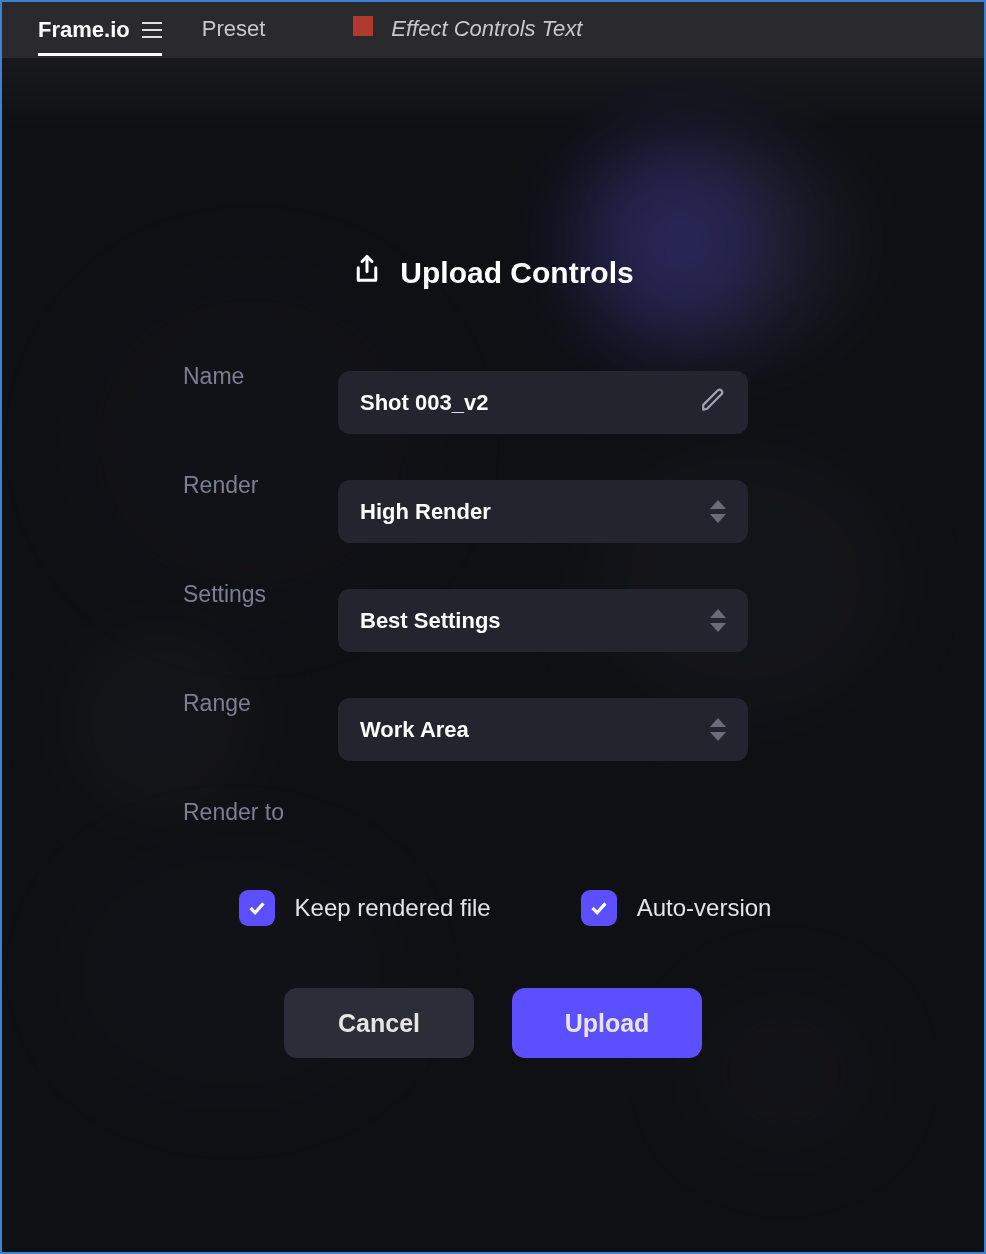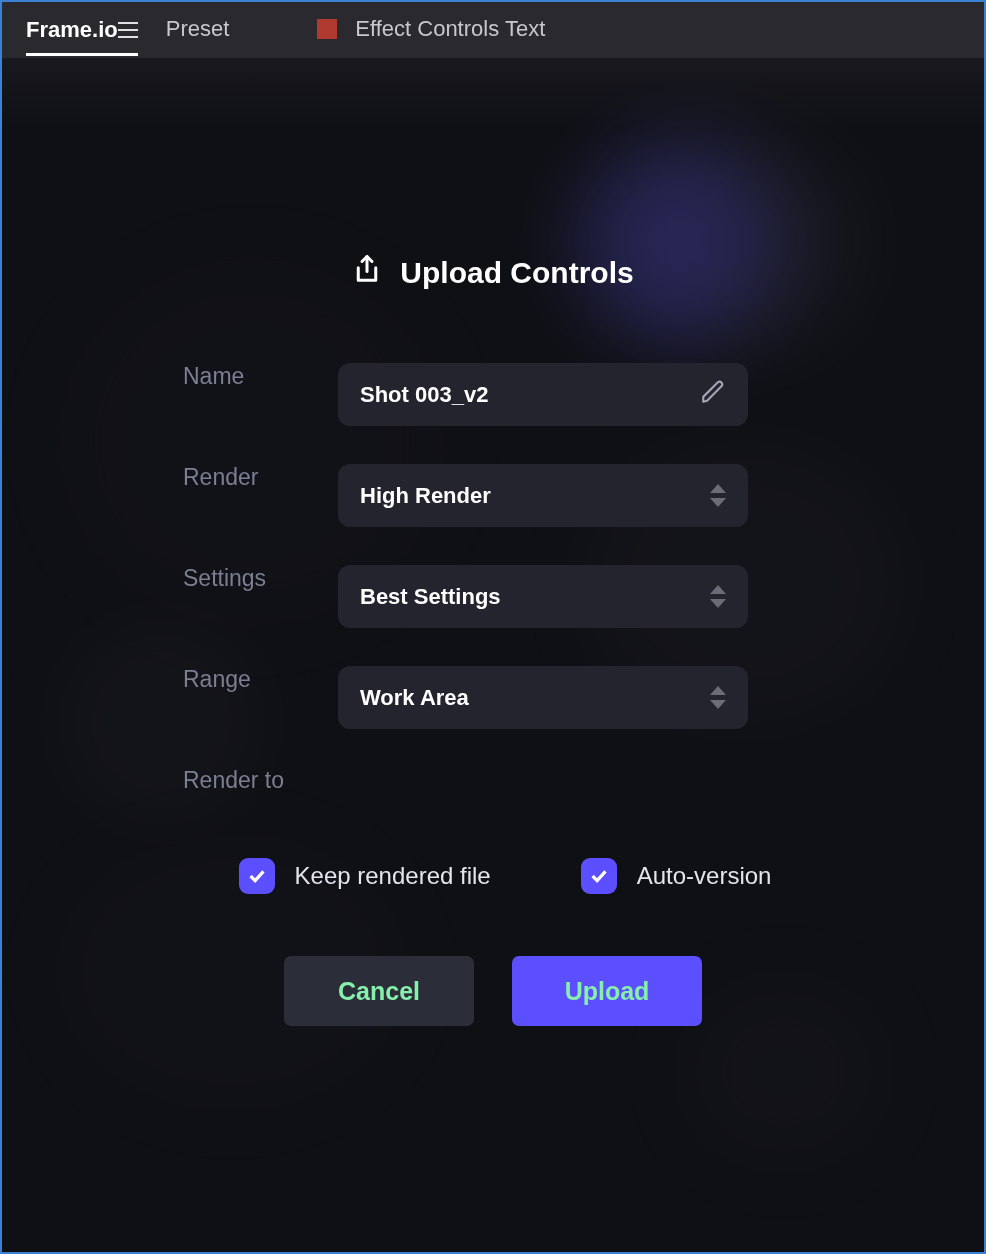--- a/index.html
+++ b/index.html
@@ -20,31 +20,32 @@
       padding: 0 24px;
       gap: 28px;
     }
     .tab {
       color: #c8c8cc;
       font-size: 22px;
       font-weight: 500;
       cursor: pointer;
       display: flex;
       align-items: center;
-      gap: 0;
+      gap: 12px;
       padding-bottom: 2px;
+      margin-left: 12px;
     }
     .tab.active {
       color: #ffffff;
       font-weight: 700;
       border-bottom: 3px solid #fff;
       padding-bottom: 10px;
       margin-top: 12px;
     }
-    .tab-with-icon { display: flex; align-items: center; gap: 18px; }
+    .tab-with-icon { display: flex; align-items: flex-start; gap: 18px; font-style: italic; }
     .red-square {
       width: 20px;
       height: 20px;
       background: #b03a30;
     }
     .hamburger {
       width: 20px; height: 16px;
       display: inline-flex; flex-direction: column; justify-content: space-between;
     }
     .hamburger span { display:block; height:2px; background:#e0e0e4; }
@@ -105,20 +106,21 @@
       border-radius: 12px;
       height: 63px;
       display: flex;
       align-items: center;
       padding: 0 22px;
       color: #fff;
       font-size: 22px;
       font-weight: 700;
       justify-content: space-between;
       cursor: pointer;
+      margin-top: 8px;
     }
     .stepper {
       display: flex; flex-direction: column; gap: 5px; align-items: center;
     }
     .stepper .up { width:0; height:0; border-left:8px solid transparent; border-right:8px solid transparent; border-bottom:9px solid #6a6c7a;}
     .stepper .dn { width:0; height:0; border-left:8px solid transparent; border-right:8px solid transparent; border-top:9px solid #6a6c7a;}
     .pencil svg { width:26px; height:26px; stroke:#a2a4b4; }
 
     .checkrow {
       display: flex;
@@ -138,23 +140,23 @@
       background: #5b4fff;
       display: flex; align-items: center; justify-content: center;
     }
     .checkbox svg { width: 22px; height: 22px; stroke: #fff; stroke-width: 3.5; fill: none; }
     .check-label { color: #e4e4ec; font-size: 24px; font-weight: 500; }
 
     .btnrow {
       display: flex; gap: 38px; justify-content: center; width: 100%;
     }
     .btn {
-      border: none; border-radius: 7px; height: 70px; width: 190px;
+      border: none; border-radius: 13px; height: 70px; width: 190px;
       font-size: 25px; font-weight: 700; cursor: pointer;
-      color: #86efac;
+      color: #e5e5e5;
     }
     .btn-cancel { background: #2b2d38; }
     .btn-upload { background: #5b4fff; }
   </style>
 </head>
 <body>
 
 <div class="topbar">
   <div class="tab active">
     <span>Frame.io</span>

